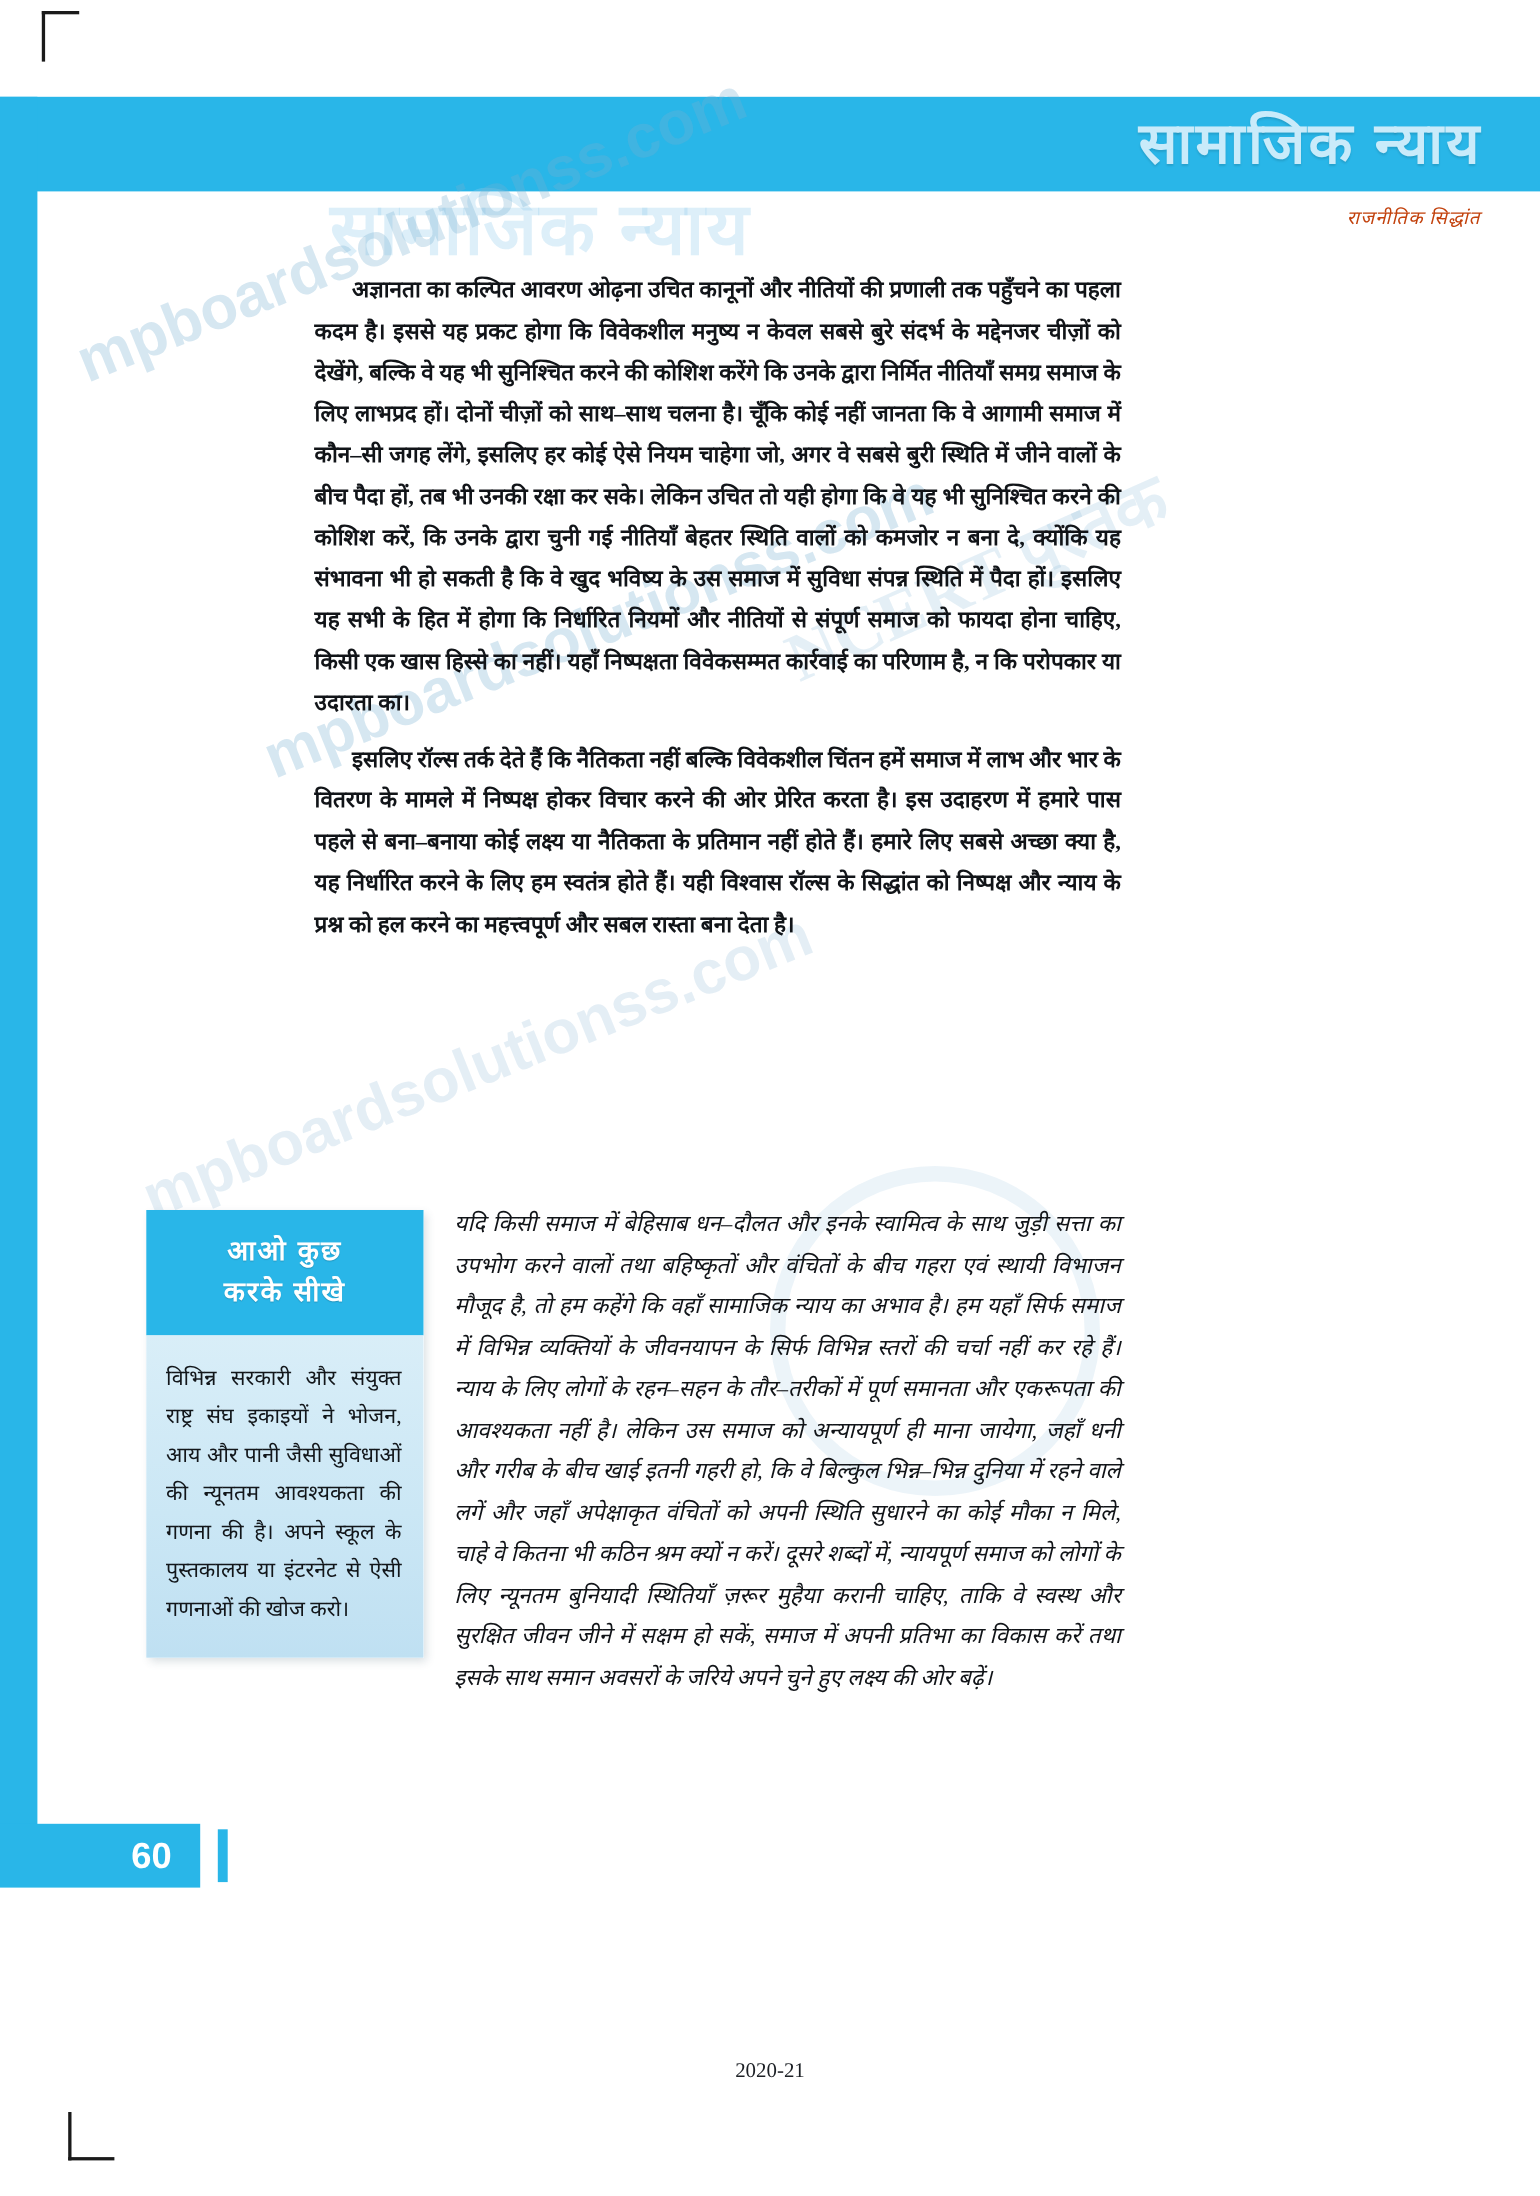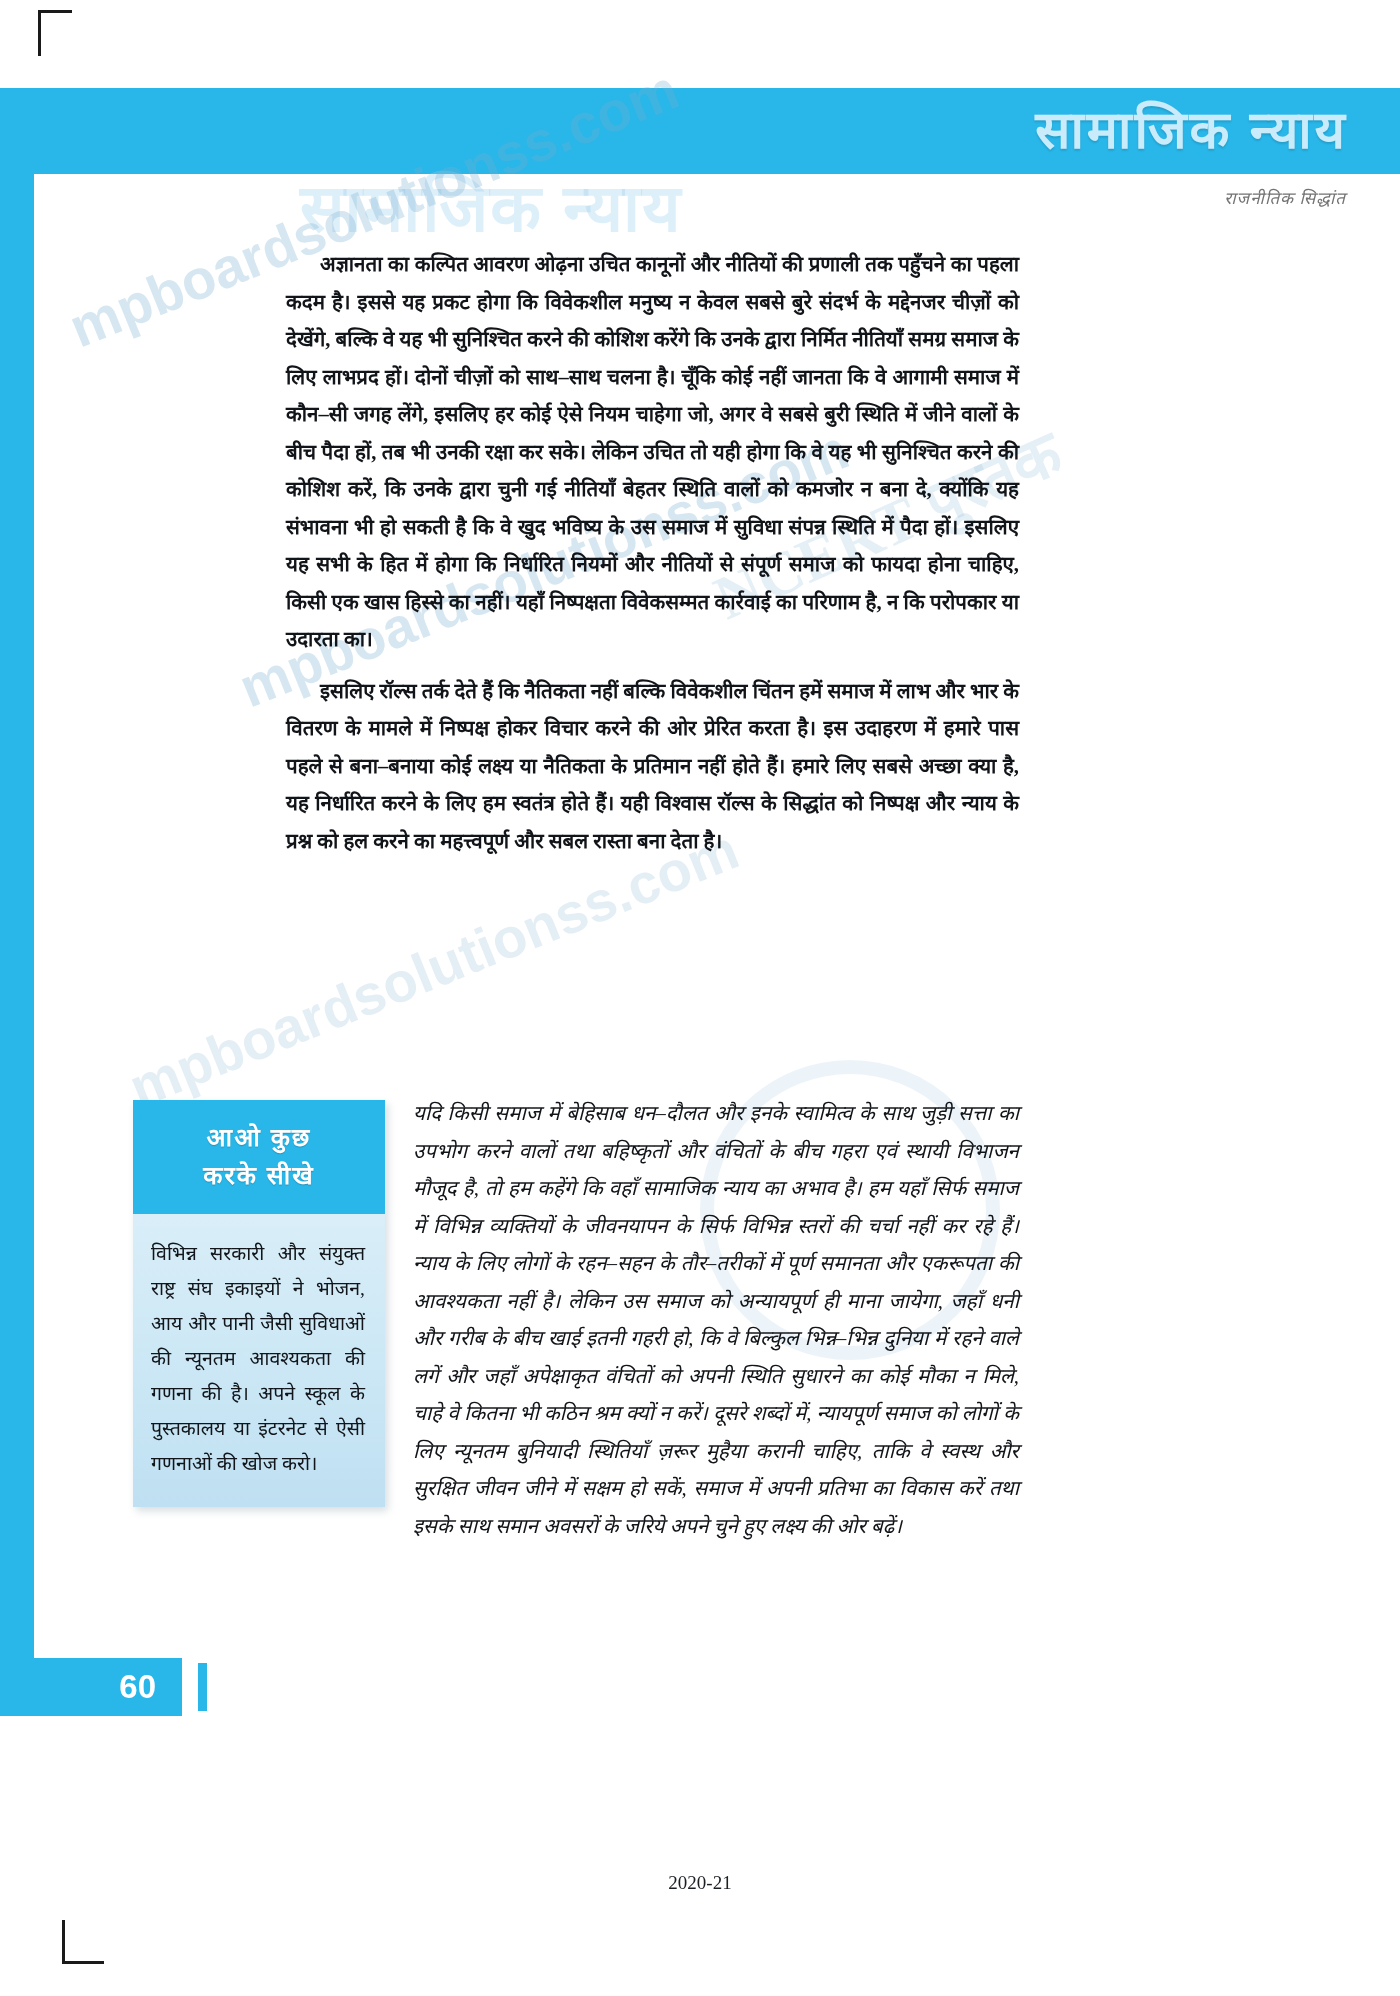--- a/index.html
+++ b/index.html
@@ -54,21 +54,21 @@
     color: #c9ebfa;
     text-shadow: 0 2px 2px rgba(0,0,0,0.12);
     white-space: nowrap;
   }
   .run-sub {
     position: absolute;
     right: 54px; top: 186px;
     font-family: "Liberation Serif", "DejaVu Serif", serif;
     font-style: italic;
     font-size: 17px;
-    color: #737373;
+    color: #c2410c;
     letter-spacing: 1px;
     white-space: nowrap;
   }
 
   
   .wm-layer {
     position: absolute;
     left: 0; top: 0; width: 1400px; height: 1996px;
     pointer-events: none;
     overflow: hidden;

